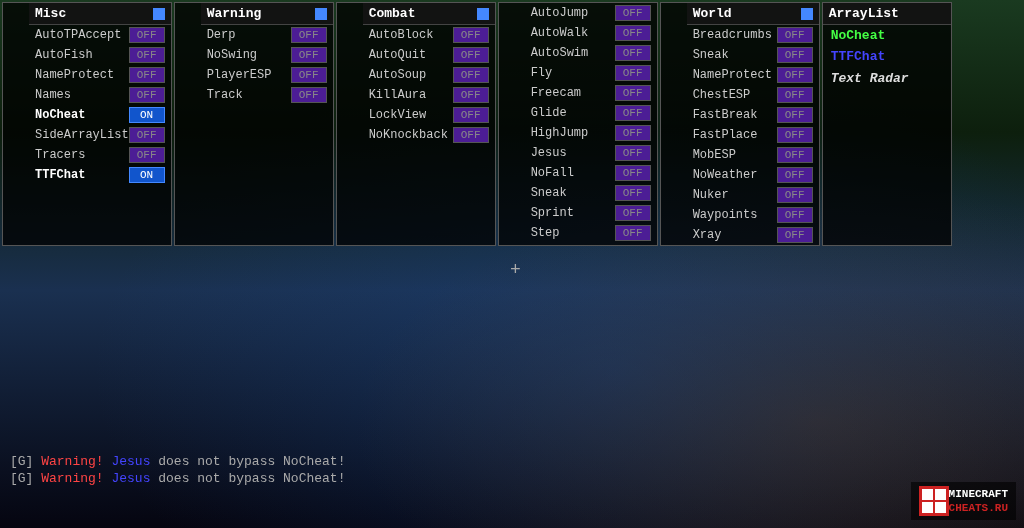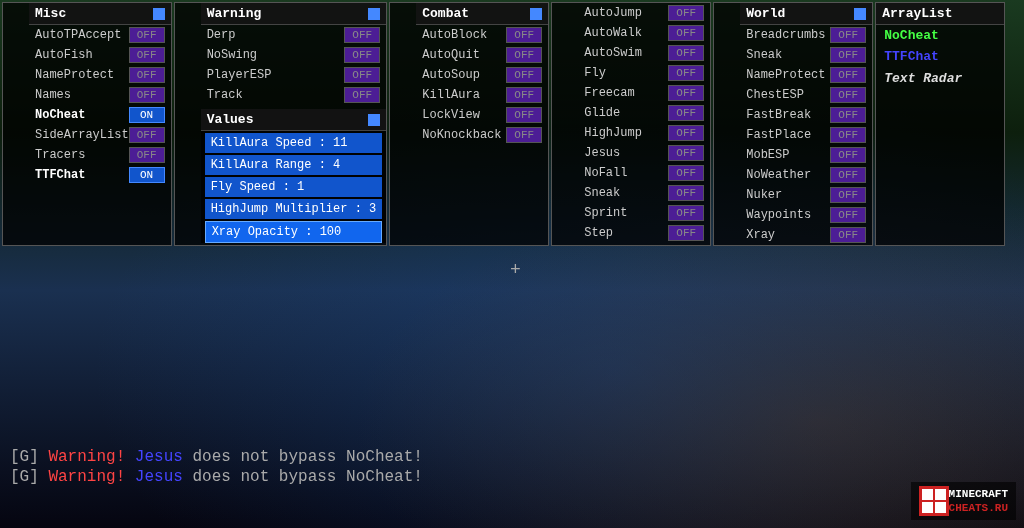--- a/index.html
+++ b/index.html
@@ -149,21 +149,21 @@
       font-weight: bold;
       font-style: italic;
     }
     .chat-area {
       position: absolute;
       bottom: 40px;
       left: 10px;
       z-index: 20;
     }
     .chat-line {
-      font-size: 16px;
+      font-size: 13px;
       margin-bottom: 2px;
     }
     .chat-prefix { color: #aaa; }
     .chat-warning { color: #ff4444; }
     .chat-name { color: #4444ff; }
     .chat-text { color: #aaa; }
     .watermark {
       position: absolute;
       bottom: 8px;
       right: 8px;
@@ -266,33 +266,20 @@
         <div class="panel-row">
           <span class="label">PlayerESP</span>
           <button class="btn-off">OFF</button>
         </div>
         <div class="panel-row">
           <span class="label">Track</span>
           <button class="btn-off">OFF</button>
         </div>
       </div>
 
-    <div class="values-panel" style="margin-top:4px;border:none;">
-      <div class="values-header">
-        <span class="values-title">Values</span>
-        <span class="panel-dot"></span>
-      </div>
-      <div id="values-rows">
-          <div class="value-row">KillAura Speed : 11</div>
-          <div class="value-row">KillAura Range : 4</div>
-          <div class="value-row">Fly Speed : 1</div>
-          <div class="value-row">HighJump Multiplier : 3</div>
-          <div class="value-row selected">Xray Opacity : 100</div>
-        </div>
-    </div>
   </div>
 
   <div class="panel">
     <div class="panel-header">
       <span class="panel-title">Combat</span>
       <span class="panel-dot"></span>
     </div>
     <div id="combat-rows">
         <div class="panel-row">
           <span class="label">AutoBlock</span>

